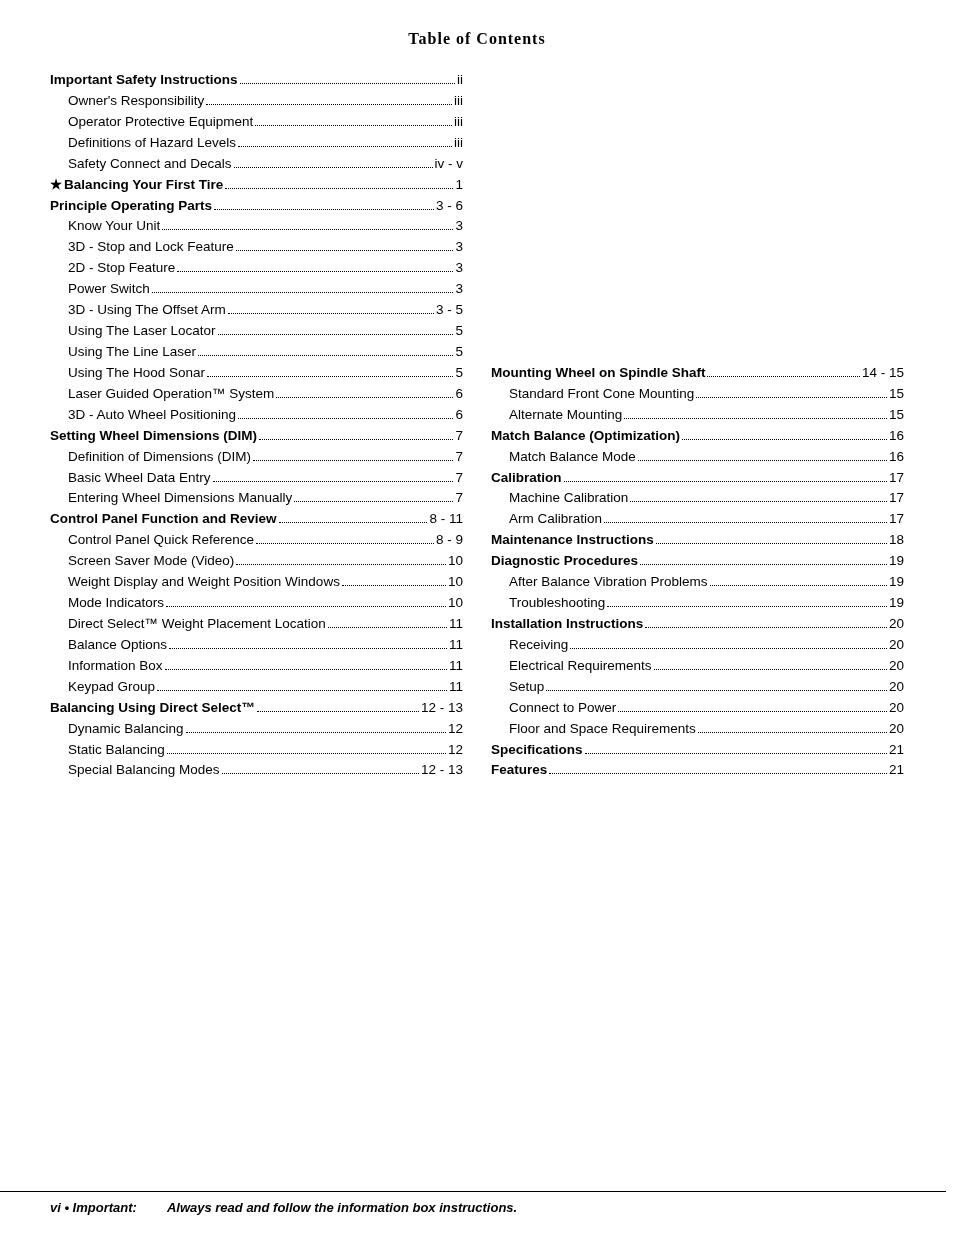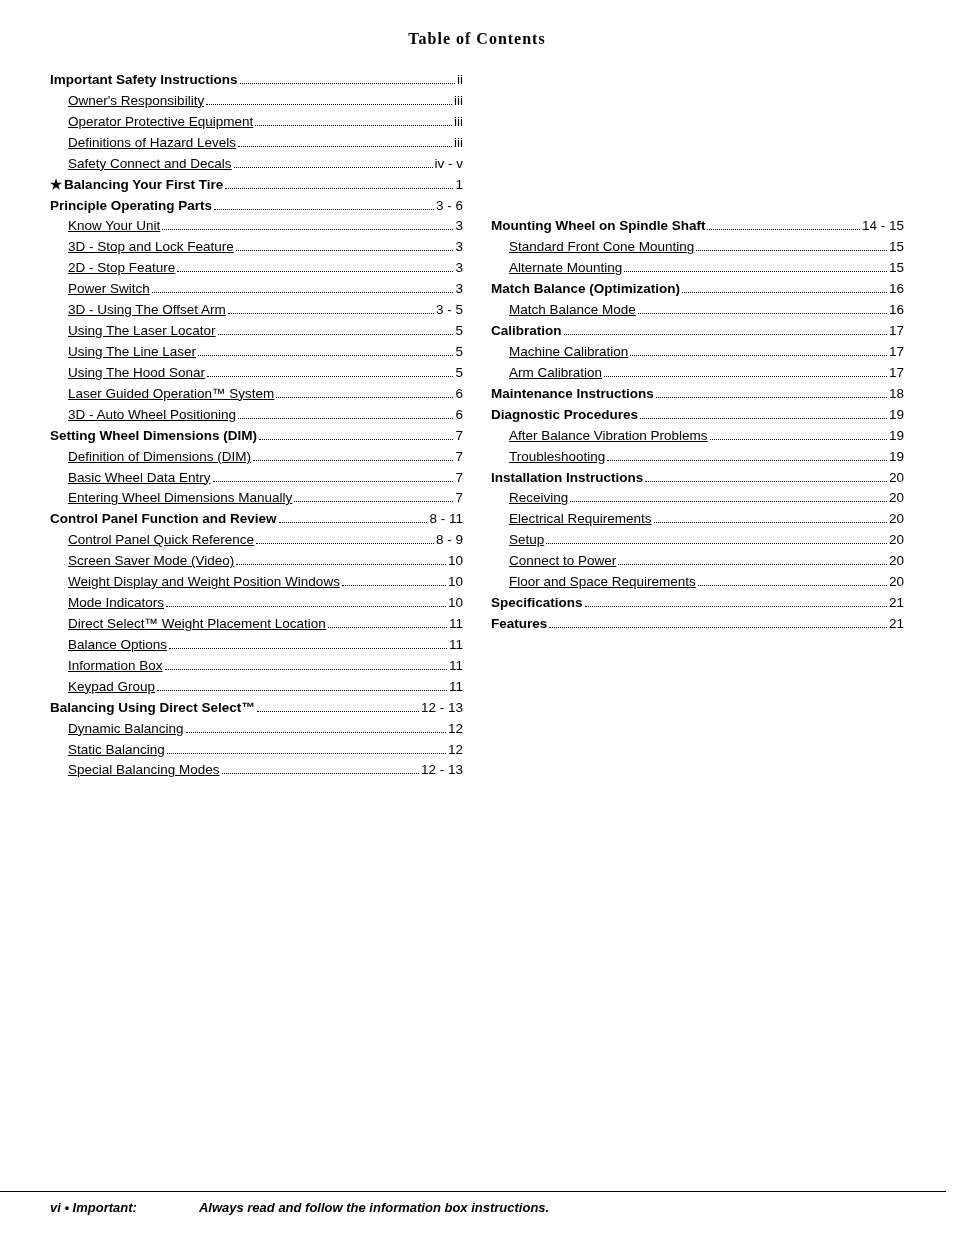--- a/index.html
+++ b/index.html
@@ -17,21 +17,21 @@
       text-align: center;
       font-size: 16px;
       font-weight: bold;
       font-family: 'Times New Roman', serif;
       margin-bottom: 22px;
       letter-spacing: 1px;
     }
     .toc-container {
       display: flex;
       gap: 28px;
-      align-items: center;
+      align-items: flex-end;
     }
     .toc-col {
       flex: 1;
     }
     .toc-entry {
       display: flex;
       justify-content: space-between;
       align-items: baseline;
       line-height: 1.55;
       white-space: nowrap;
@@ -50,36 +50,34 @@
     .toc-entry .toc-page {
       flex-shrink: 0;
       text-align: right;
     }
     .toc-entry.bold .toc-title {
       font-weight: bold;
     }
     .toc-entry.indent1 .toc-title {
       padding-left: 18px;
       font-weight: normal;
-      text-decoration: underline;
     }
     .toc-entry.star .toc-title::before {
       content: '★';
       margin-right: 2px;
     }
     .footer {
       position: absolute;
       bottom: 20px;
       left: 0;
       right: 8px;
       border-top: 1px solid #000;
       display: flex;
       padding: 8px 50px 0 50px;
       font-size: 13px;
-      gap: 32px;
     }
     .footer-left {
       font-style: italic;
       font-weight: bold;
       margin-right: 10px;
     }
     .footer-right {
       font-style: italic;
       font-weight: bold;
       margin-left: 20px;

